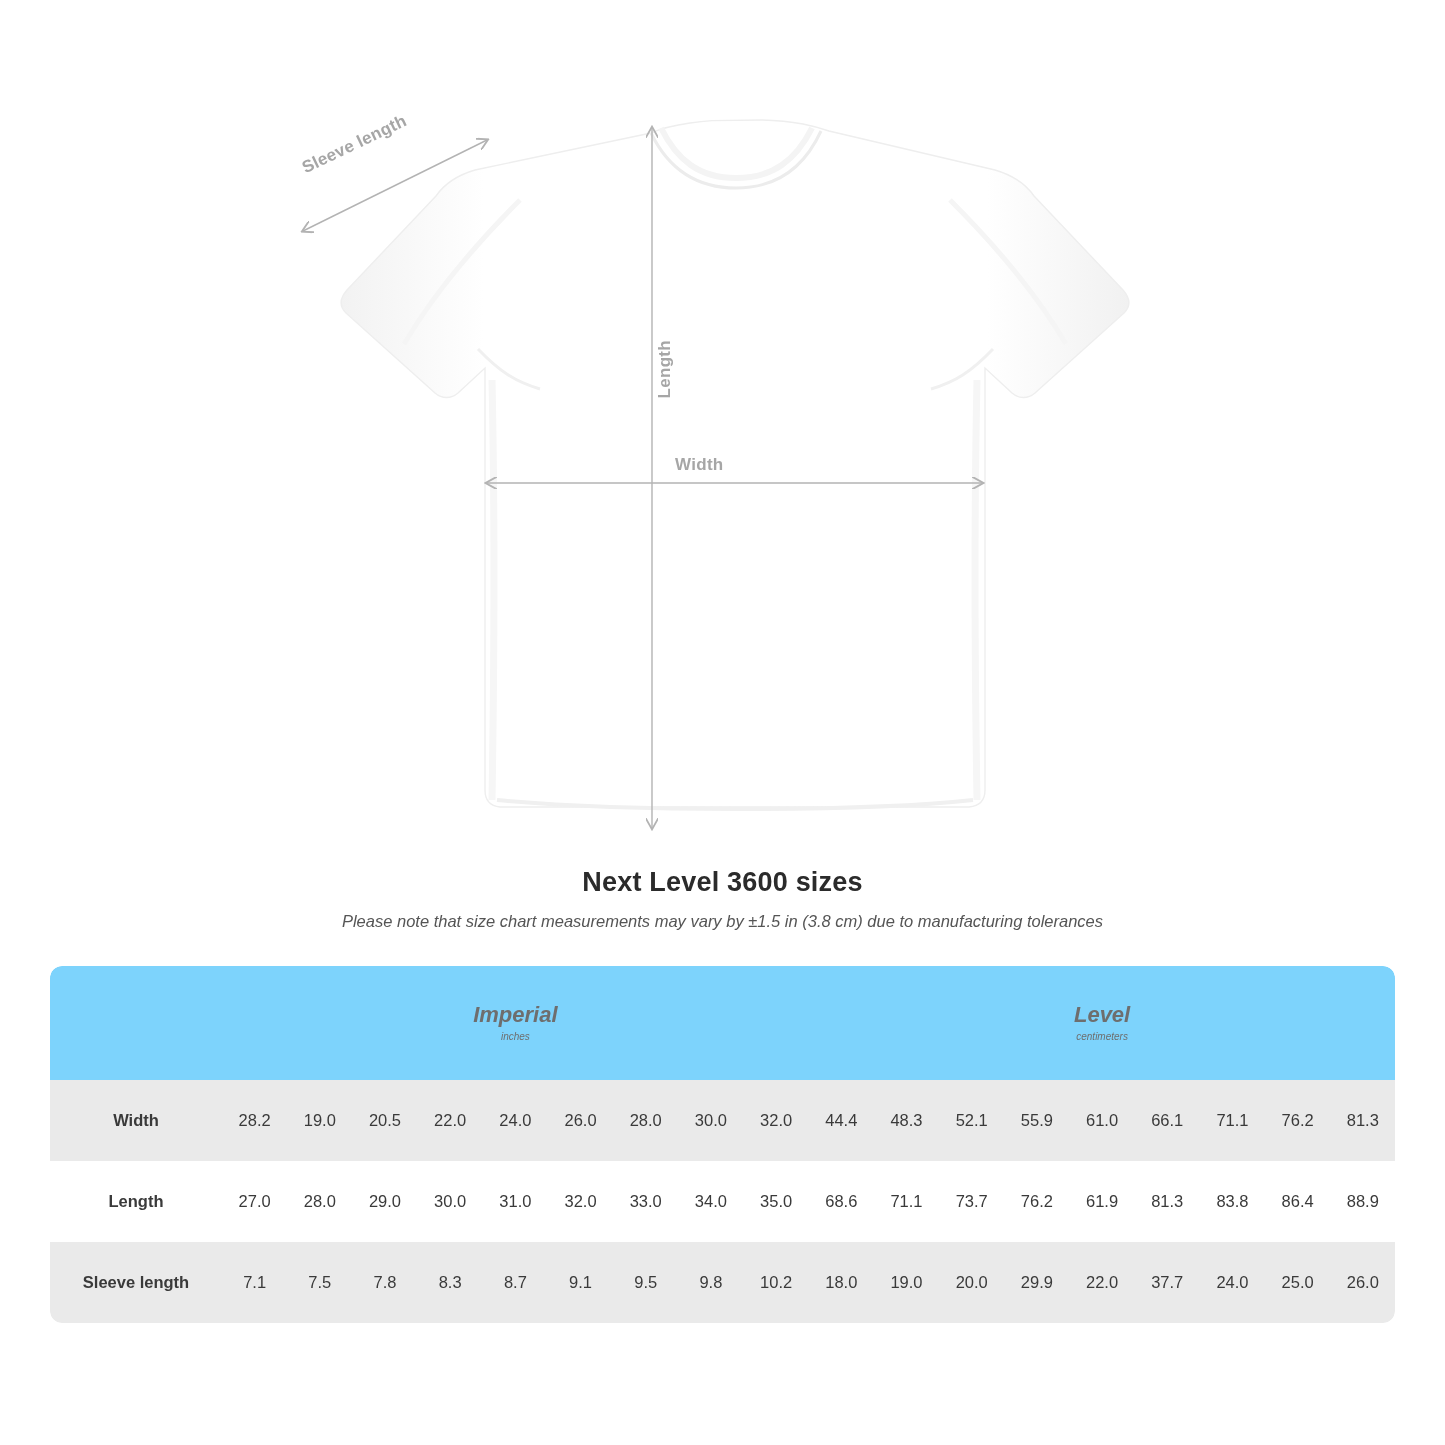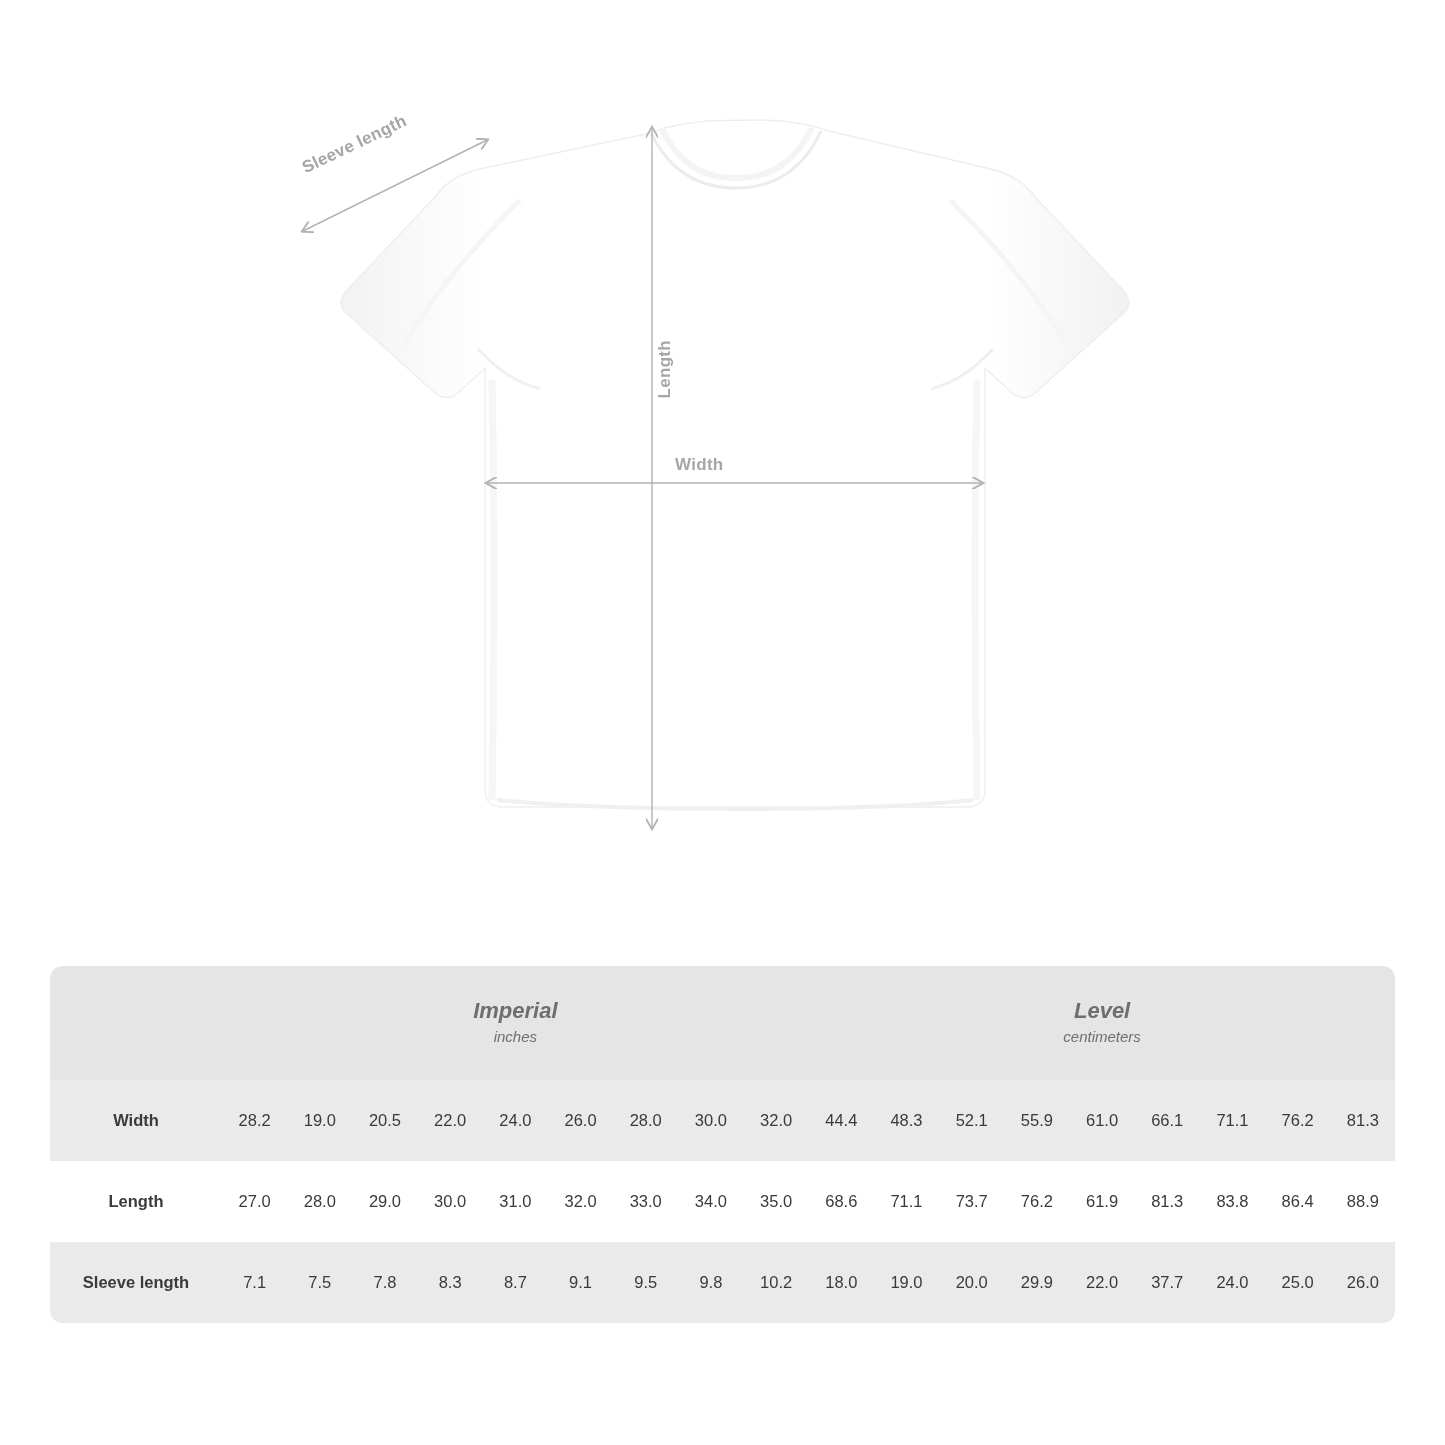--- a/index.html
+++ b/index.html
@@ -101,31 +101,31 @@
   table.size-table td,
   table.size-table th {
     text-align: center;
     vertical-align: middle;
     font-size: 16px;
     color: #3d3d3d;
     border: none;
   }
   .unit-header td {
     height: 112px;
-    background: #e5e5e5;
+    background: #7dd3fc;
   }
   .unit-name {
     font-size: 22px;
     font-style: italic;
     font-weight: bold;
     color: #6e6e6e;
     line-height: 1.25;
   }
   .unit-sub {
-    font-size: 15px;
+    font-size: 10px;
     font-style: italic;
     color: #6e6e6e;
     line-height: 1.6;
   }
   tr.row-sizes td {
     height: 79px;
     background: #ffffff;
     font-weight: bold;
     font-size: 16.5px;
     color: #2f2f2f;
@@ -224,20 +224,22 @@
           <line x1="487" y1="483" x2="982" y2="483" marker-start="url(#arrowStart)" marker-end="url(#arrowEnd)"></line>
         </g>
       </svg>
 
       <div class="dim-label label-sleeve">Sleeve length</div>
       <div class="dim-label label-length">Length</div>
       <div class="dim-label label-width">Width</div>
     </div>
   </div>
 
+  <div class="title">Next Level 3600 sizes</div>
+  <div class="subtitle">Please note that size chart measurements may vary by ±1.5 in (3.8 cm) due to manufacturing tolerances</div>
 
   <div class="table-wrap">
     <table class="size-table">
       <colgroup>
         <col style="width:172px">
         <col span="18" style="width:65.2px">
       </colgroup>
       <tbody>
         <tr class="unit-header">
           <td class="corner-tl"></td>

